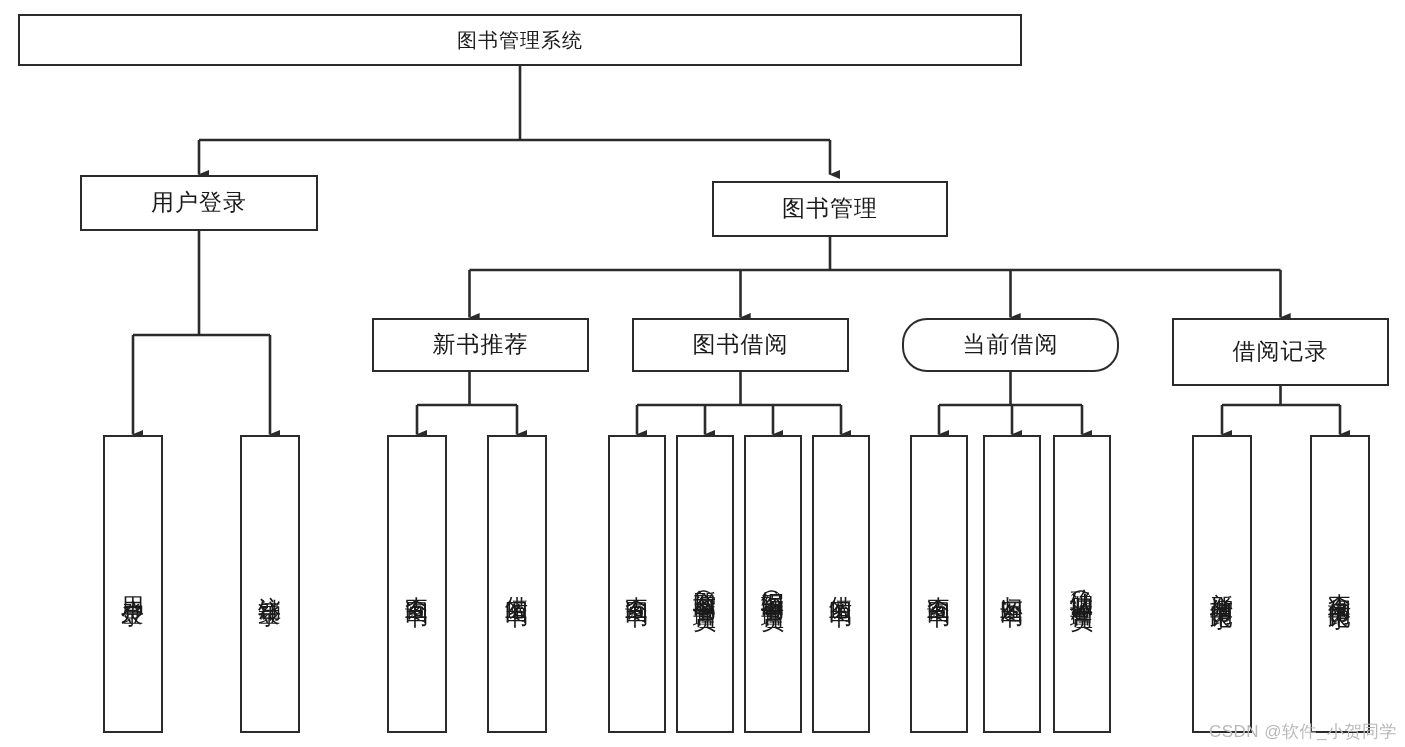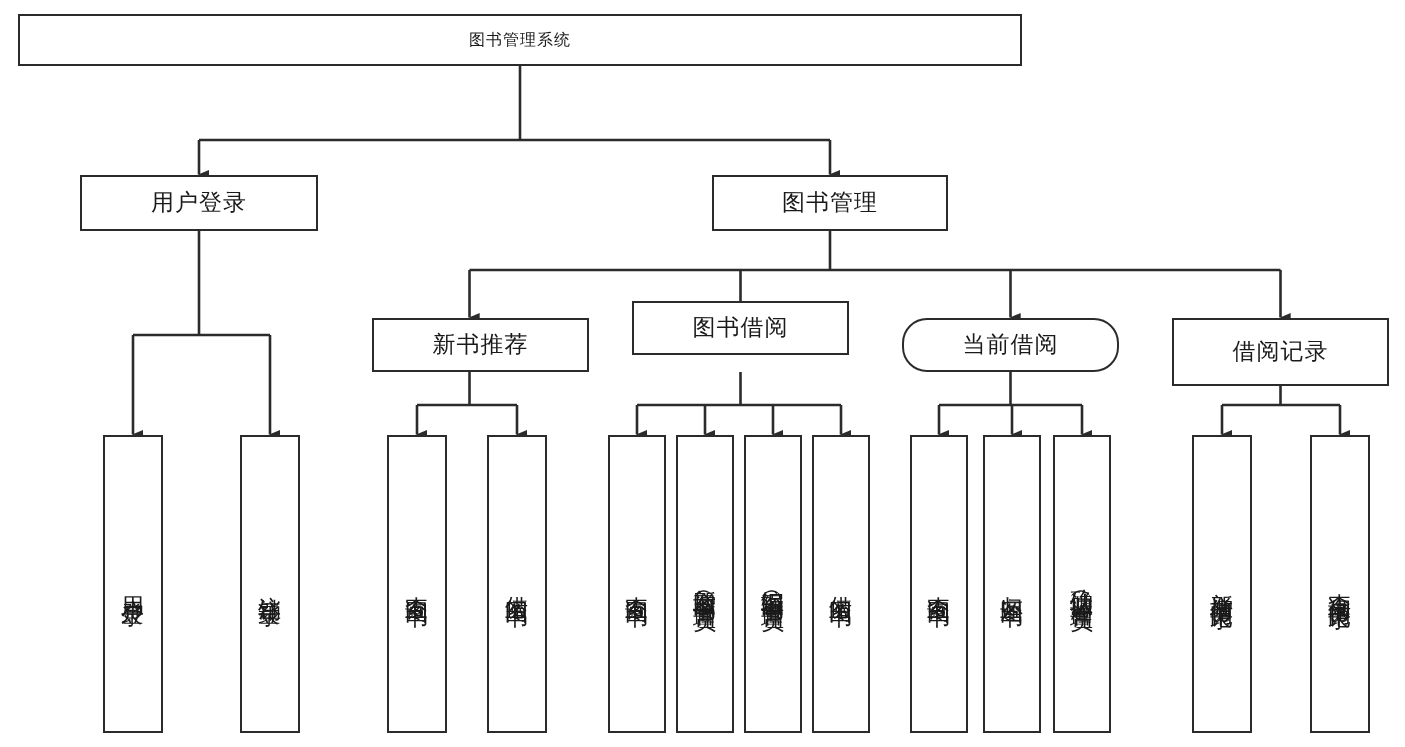--- a/index.html
+++ b/index.html
@@ -41,21 +41,21 @@
     text-align: center;
     white-space: nowrap;
     letter-spacing: 1px;
   }
   
   .node.horiz .node-label {
     font-size: 23px;
     line-height: 1.1;
   }
   .node.root .node-label {
-    font-size: 16px;
+    font-size: 20px;
   }
   
   .node.vert {
     align-items: center;
     justify-content: center;
     padding: 4px 2px;
   }
   .node.vert .node-label {
     writing-mode: vertical-rl;
     text-orientation: upright;
@@ -123,27 +123,27 @@
       </g>
   </svg>
 
   <div id="node-layer">
       <div class="node horiz root" style="left: 18px; top: 14px; width: 1004px; height: 52px;">
         <span class="node-label">图书管理系统</span>
       </div>
       <div class="node horiz" style="left: 80px; top: 175px; width: 238px; height: 56px;">
         <span class="node-label">用户登录</span>
       </div>
-      <div class="node horiz" style="left: 712px; top: 175px; width: 236px; height: 56px;">
+      <div class="node horiz" style="left: 712px; top: 181px; width: 236px; height: 56px;">
         <span class="node-label">图书管理</span>
       </div>
       <div class="node horiz" style="left: 361px; top: 318px; width: 217px; height: 54px; margin-left: 11px;">
         <span class="node-label">新书推荐</span>
       </div>
-      <div class="node horiz" style="left: 632px; top: 301px; width: 217px; height: 54px;">
+      <div class="node horiz" style="left: 632px; top: 318px; width: 217px; height: 54px;">
         <span class="node-label">图书借阅</span>
       </div>
       <div class="node horiz" style="left: 902px; top: 318px; width: 217px; height: 54px; border-radius: 25px;">
         <span class="node-label">当前借阅</span>
       </div>
       <div class="node horiz" style="left: 1172px; top: 318px; width: 217px; height: 68px;">
         <span class="node-label">借阅记录</span>
       </div>
       <div class="node vert" style="left: 103px; top: 435px; width: 60px; height: 298px;">
         <span class="node-label">用户登录</span>
@@ -179,14 +179,15 @@
         <span class="node-label">确认归还（管理员）</span>
       </div>
       <div class="node vert" style="left: 1192px; top: 435px; width: 60px; height: 298px;">
         <span class="node-label">新增借阅记录</span>
       </div>
       <div class="node vert" style="left: 1310px; top: 435px; width: 60px; height: 298px;">
         <span class="node-label">查询借阅记录</span>
       </div>
     </div>
 
+  <div id="watermark">CSDN @软件_小贺同学</div>
 
 </div>
 
 </body></html>

